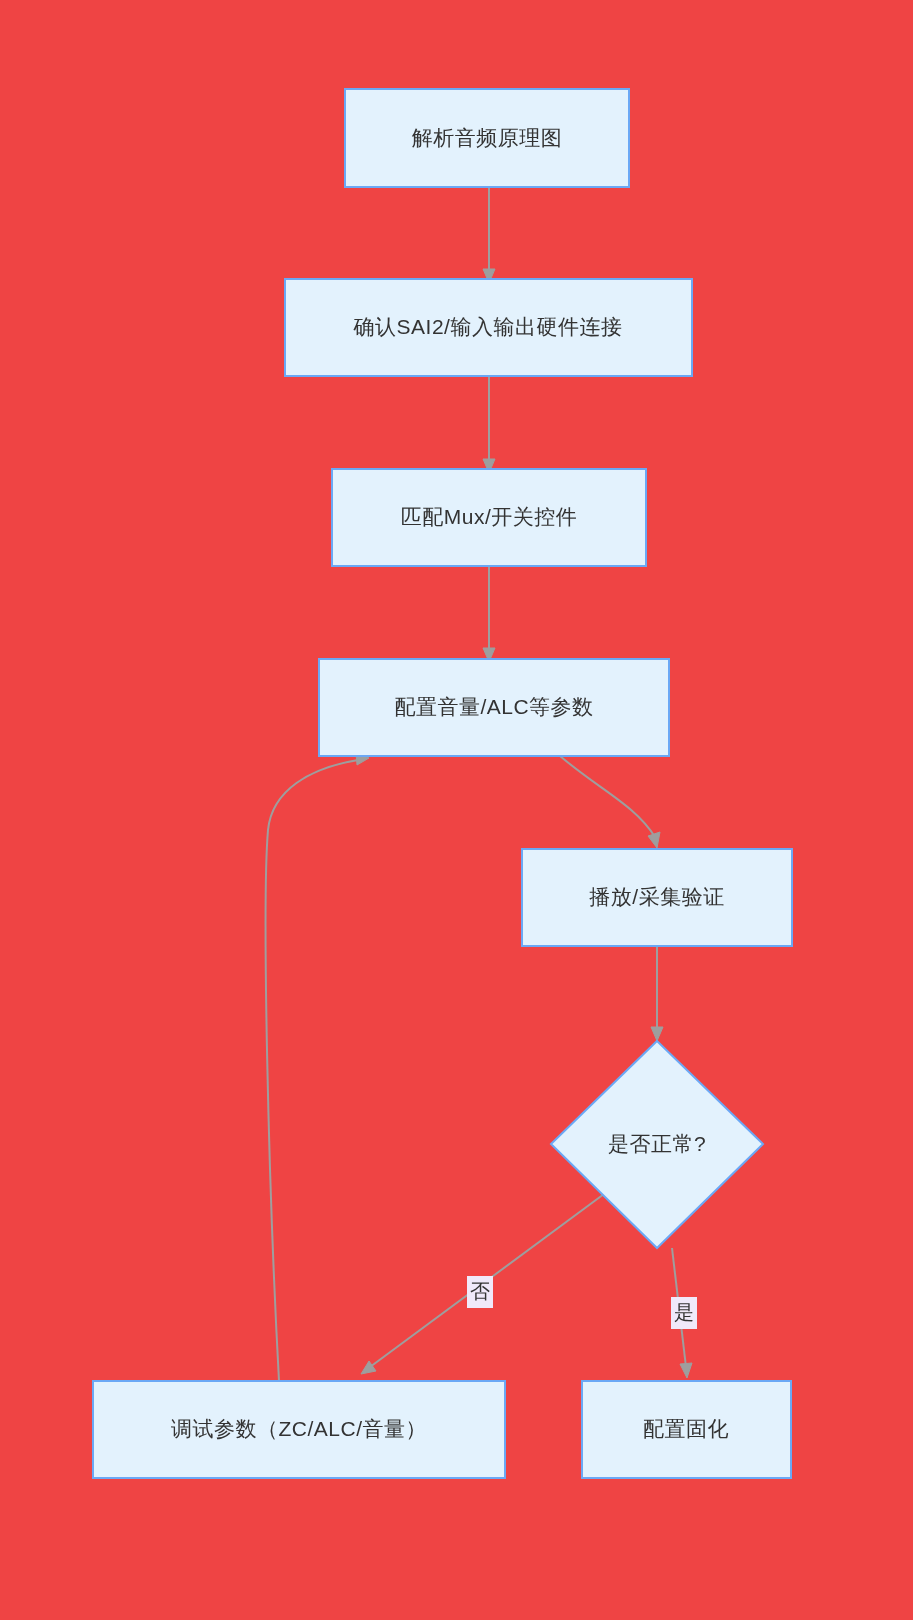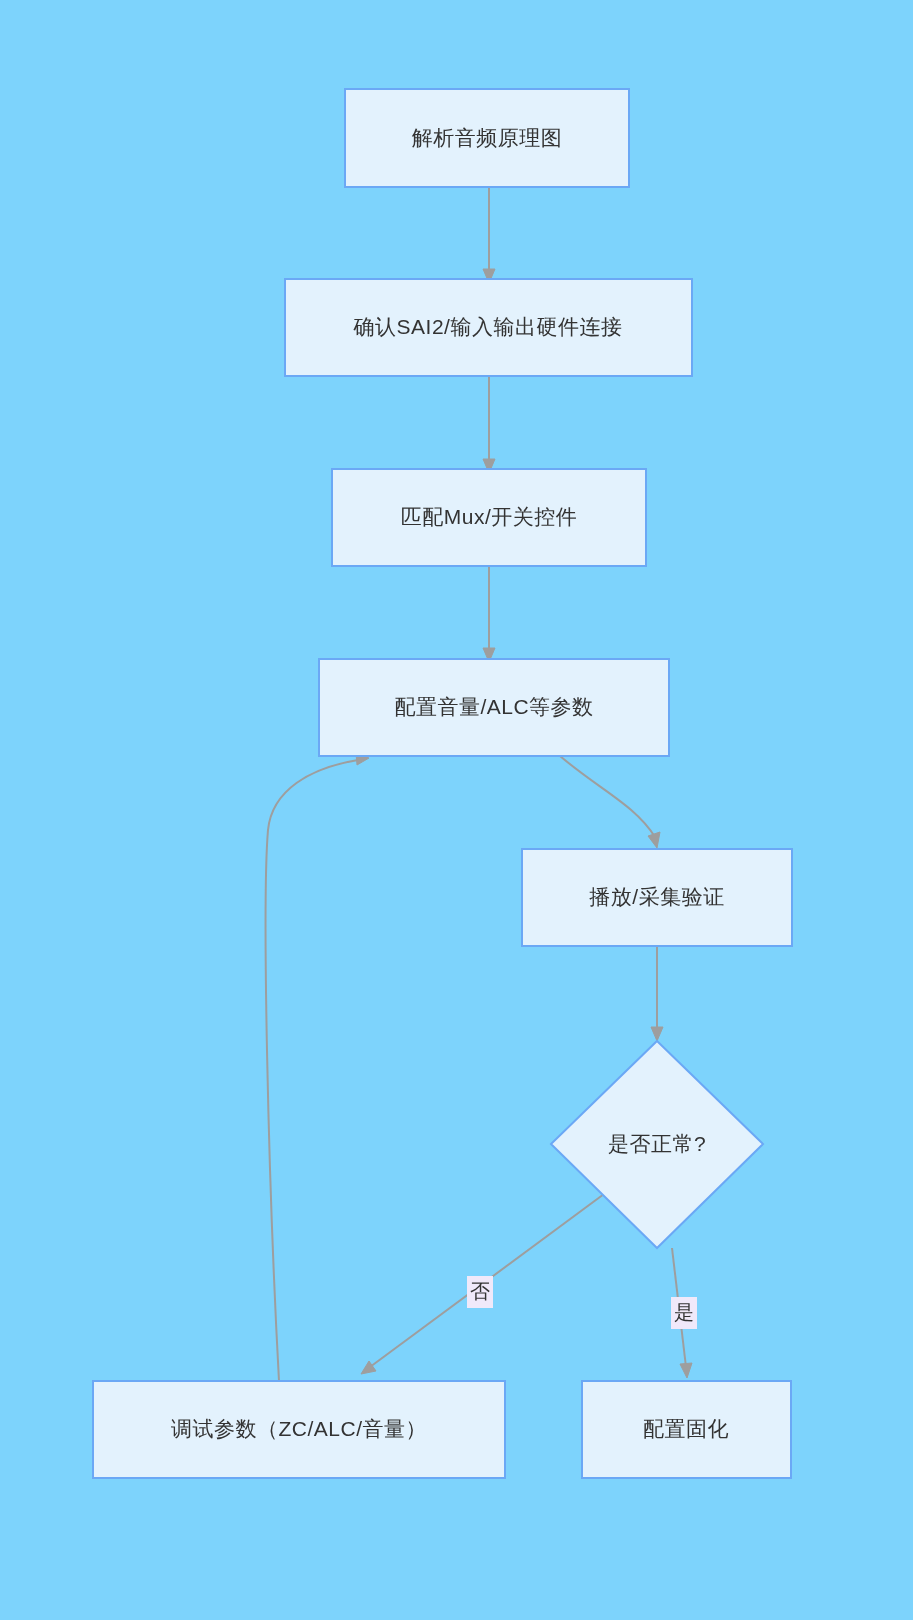--- a/index.html
+++ b/index.html
@@ -10,21 +10,21 @@
   body {
     width: 913px;
     height: 1620px;
     font-family: "Liberation Sans", "DejaVu Sans", sans-serif;
     overflow: hidden;
   }
   #flow-root {
     position: relative;
     width: 913px;
     height: 1620px;
-    background: #7dd3fc;
+    background: #ef4444;
   }
   svg#flow-svg {
     position: absolute;
     left: 0;
     top: 0;
     width: 913px;
     height: 1620px;
     display: block;
   }
   .node-shape {

